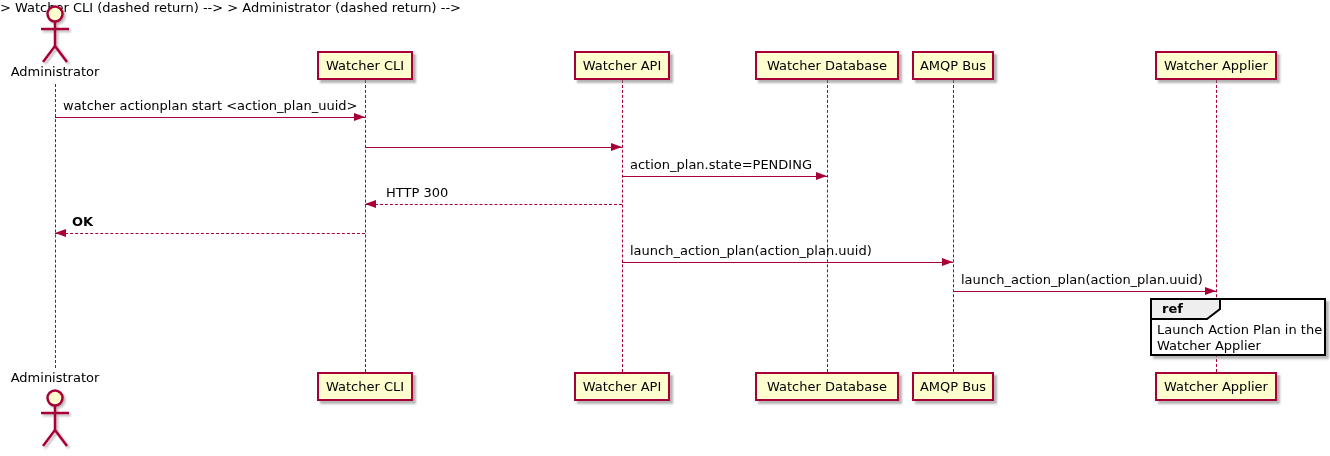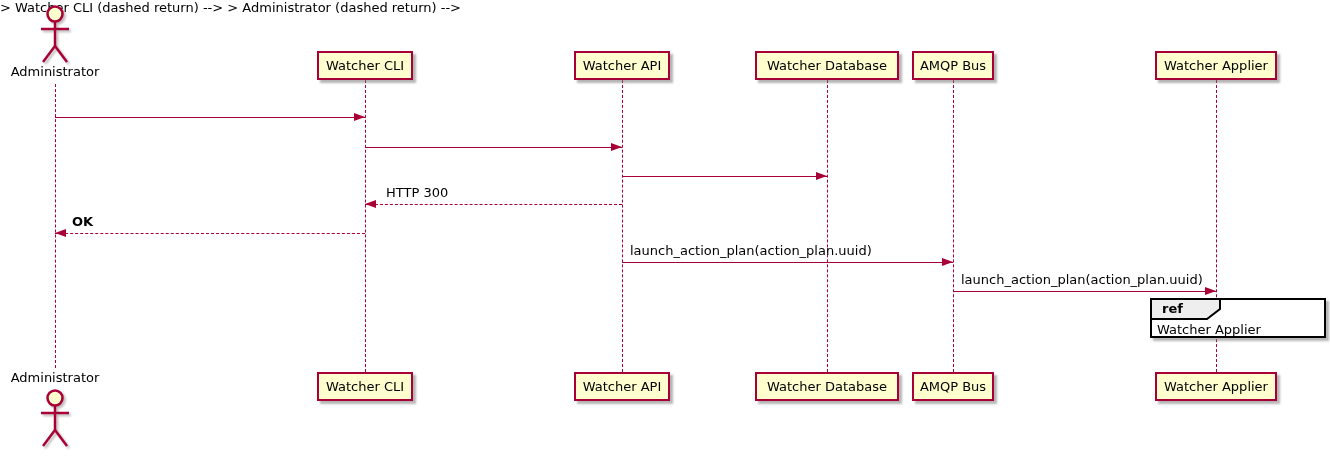--- a/index.html
+++ b/index.html
@@ -68,21 +68,21 @@
   .msg-label {
     position: absolute;
     white-space: nowrap;
     height: 16px;
     line-height: 16px;
     z-index: 2;
   }
   .ref-box {
     position: absolute;
     left: 1150px; top: 298px;
-    width: 176px; height: 40px;
+    width: 176px; height: 58px;
     background: #ffffff;
     border: 2px solid #000000;
     box-shadow: 3px 3px 2px rgba(120,120,120,0.55);
     box-sizing: border-box;
     z-index: 4;
   }
   .ref-header {
     position: absolute;
     left: -2px; top: -2px;
     width: 72px; height: 22px;
@@ -124,28 +124,30 @@
   <div class="actor-label" style="left:-5px; top:64px;">Administrator</div>
 
   
   <div class="pbox" style="left:317px;  top:51px; width:96px;">Watcher CLI</div>
   <div class="pbox" style="left:574px;  top:51px; width:96px;">Watcher API</div>
   <div class="pbox" style="left:755px;  top:51px; width:144px;">Watcher Database</div>
   <div class="pbox" style="left:912px;  top:51px; width:82px;">AMQP Bus</div>
   <div class="pbox" style="left:1155px; top:51px; width:122px;">Watcher Applier</div>
 
   
+  <div class="msg-label" style="left:63px; top:98px;">watcher actionplan start &lt;action_plan_uuid&gt;</div>
   <div class="msg-line" style="left:55px; top:117px; width:310px;"></div>
   <div class="arrowhead arrow-right" style="left:354px; top:113px;"></div>
 
   
   <div class="msg-line" style="left:365px; top:147px; width:257px;"></div>
   <div class="arrowhead arrow-right" style="left:611px; top:143px;"></div>
 
   
+  <div class="msg-label" style="left:630px; top:157px;">action_plan.state=PENDING</div>
   <div class="msg-line" style="left:622px; top:176px; width:205px;"></div>
   <div class="arrowhead arrow-right" style="left:816px; top:172px;"></div>
 
   &gt; Watcher CLI (dashed return) --&gt;
   <div class="msg-label" style="left:386px; top:185px;">HTTP 300</div>
   <div class="msg-line dashed" style="left:365px; top:204px; width:257px;"></div>
   <div class="arrowhead arrow-left" style="left:365px; top:200px;"></div>
 
   &gt; Administrator (dashed return) --&gt;
   <div class="msg-label" style="left:72px; top:214px;font-weight:bold;">OK</div>
@@ -162,20 +164,21 @@
   <div class="msg-line" style="left:953px; top:291px; width:263px;"></div>
   <div class="arrowhead arrow-right" style="left:1205px; top:287px;"></div>
 
   
   <div class="ref-box">
     <svg class="ref-header" width="72" height="22" viewBox="0 0 72 22">
       <path d="M1,1 H70 V11 L57,21 H1 Z" fill="#EEEEEE" stroke="#000000" stroke-width="2"></path>
     </svg>
     <span class="ref-keyword">ref</span>
     <div class="ref-text">
+      <div>Launch Action Plan in the</div>
       <div>Watcher Applier</div>
     </div>
   </div>
 
   
   <div class="pbox" style="left:317px;  top:372px; width:96px;">Watcher CLI</div>
   <div class="pbox" style="left:574px;  top:372px; width:96px;">Watcher API</div>
   <div class="pbox" style="left:755px;  top:372px; width:144px;">Watcher Database</div>
   <div class="pbox" style="left:912px;  top:372px; width:82px;">AMQP Bus</div>
   <div class="pbox" style="left:1155px; top:372px; width:122px;">Watcher Applier</div>

